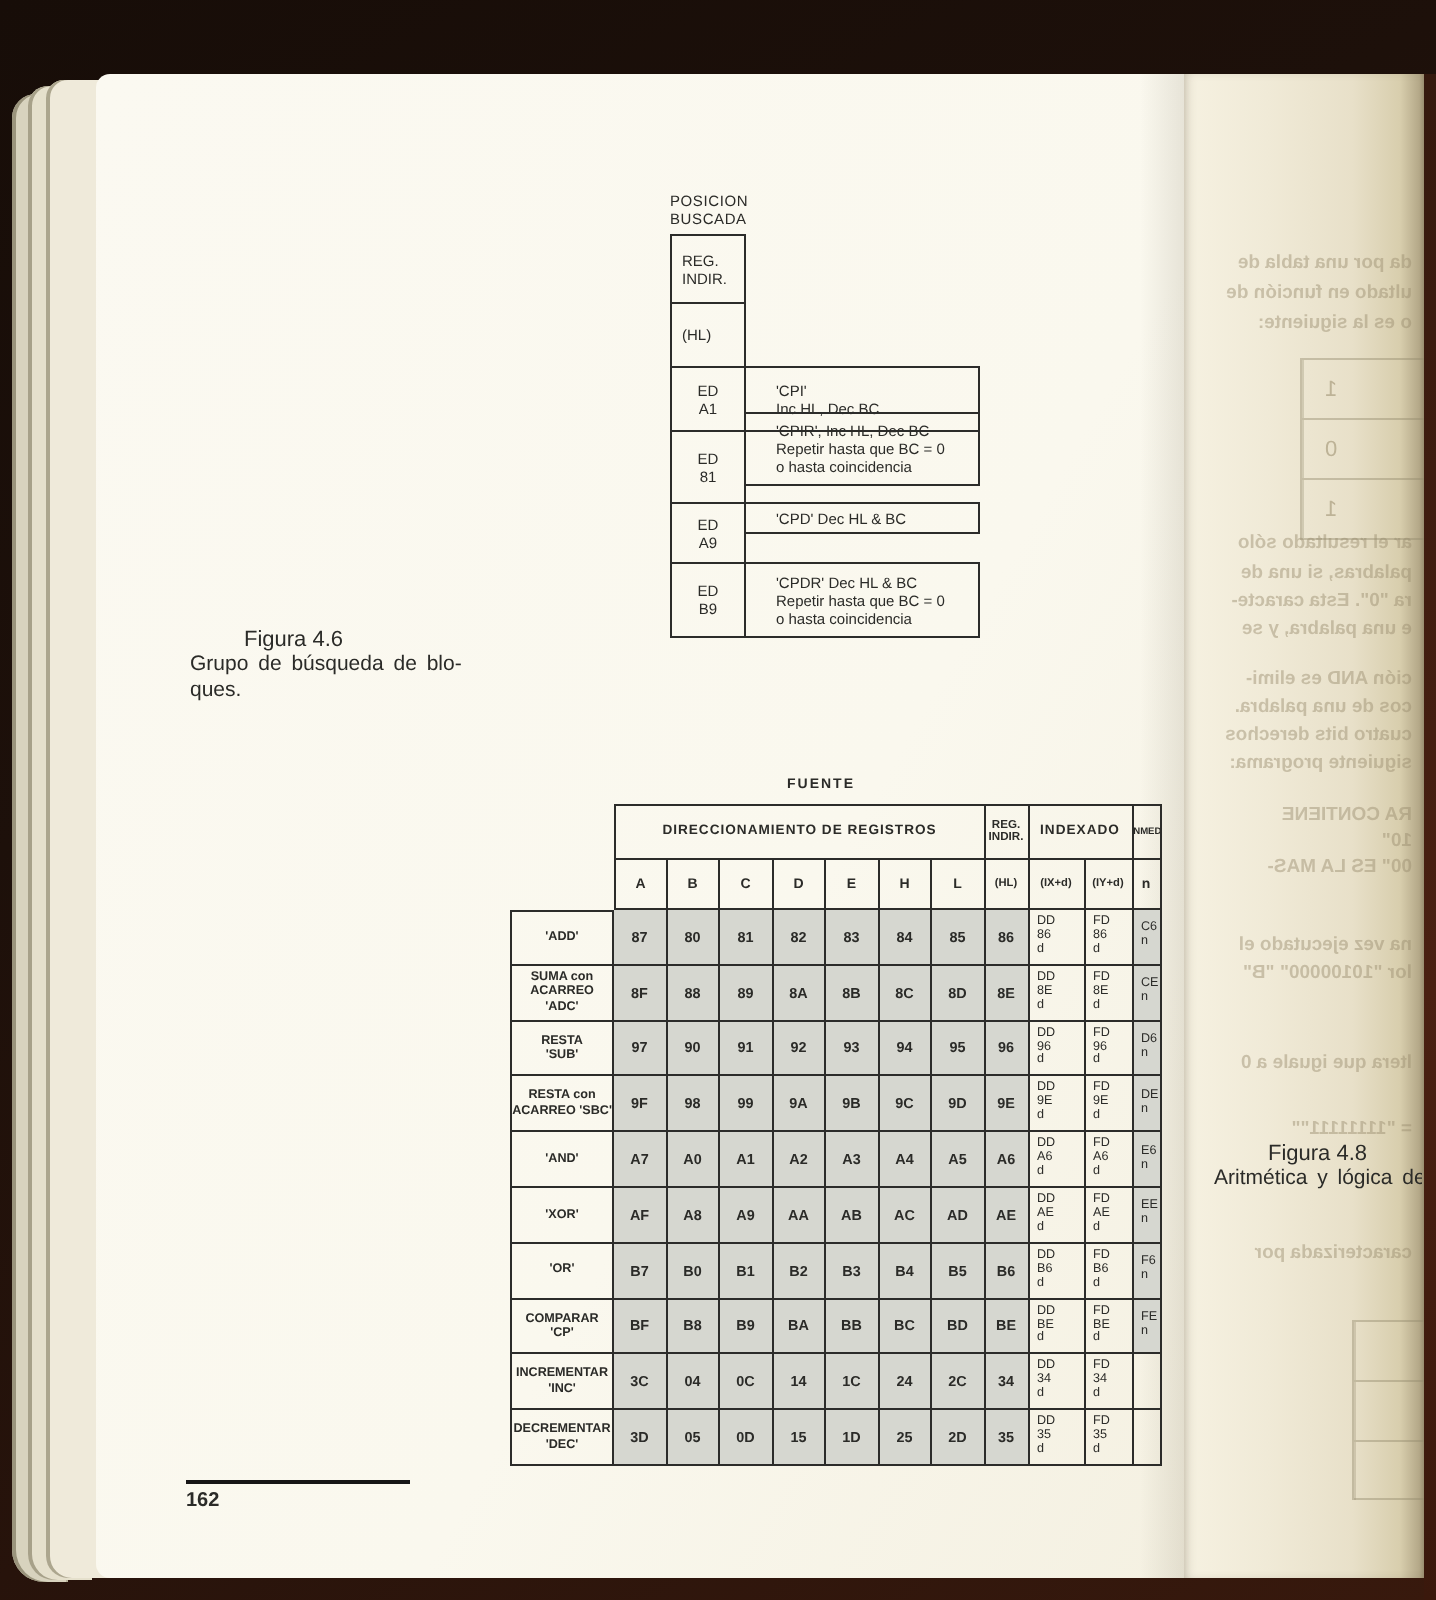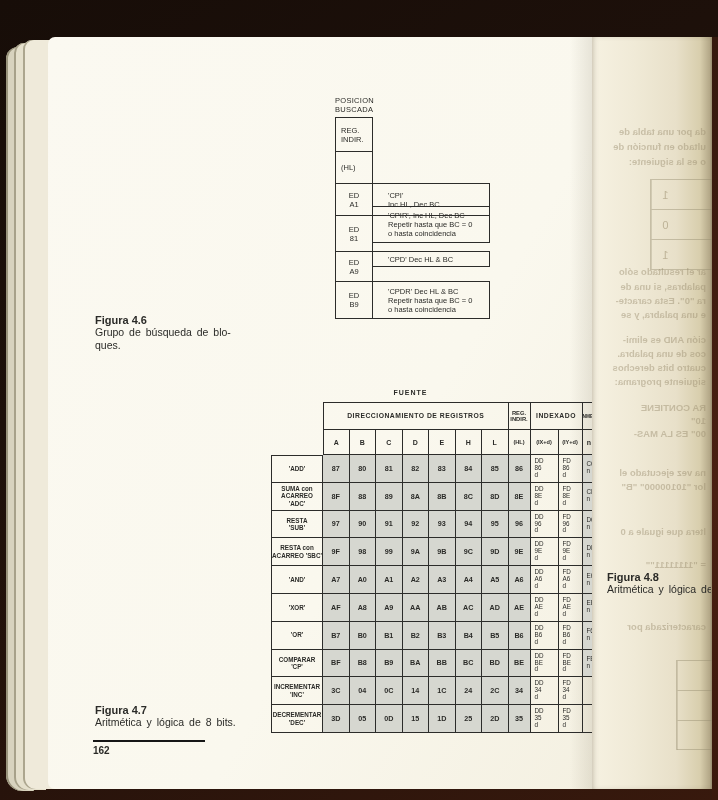--- a/index.html
+++ b/index.html
@@ -36,21 +36,21 @@
   .pre{white-space:pre-line;}
   .prew{white-space:pre-wrap;}
   .bs-head{left:335px; top:96px; font-size:7.5px; line-height:9px; letter-spacing:.3px;}
   .bs-cell{border:1px solid #2c2c2a; display:flex; align-items:center; font-size:7.5px; line-height:9px;}
   .bs-op{justify-content:center; text-align:center;}
   .bs-left{padding-left:5px;}
   .bs-desc{padding-left:15px;}
   .bs-note{left:333px; top:322px; font-size:7.5px; line-height:9.5px;}
 
   
-  .figtitle{font-weight:bold; font-size:11px; line-height:12px;}
+  .figtitle{font-weight:normal; font-size:11px; line-height:12px;margin-left:27px;}
   .figcap{font-size:10.5px; line-height:13px; word-spacing:2px;}
   .pagenum-rule{left:93px; top:740px; width:112px; height:2px; background:#161616;}
   .pagenum{left:93px; top:745px; font-weight:bold; font-size:10px;}
 
   
   .fuente{left:307px; top:389px; width:207px; text-align:center; font-weight:bold; font-size:7px; letter-spacing:1px;}
   .atable{left:255px; top:402px; display:grid;}
   .c{box-sizing:border-box; border-right:1px solid #2c2c2a; border-bottom:1px solid #2c2c2a;
      display:flex; align-items:center; justify-content:center; text-align:center; overflow:hidden;}
   .bl{border-left:1px solid #2c2c2a;} .bt{border-top:1px solid #2c2c2a;}
@@ -119,21 +119,21 @@
 o hasta coincidencia</div>
 
 
   <div class="abs" style="left:95px; top:314px; width:155px;">
     <div class="figtitle">Figura 4.6</div>
     <div class="figcap pre">Grupo de búsqueda de blo-
 ques.</div>
   </div>
 
   <div class="abs fuente">FUENTE</div>
-  <div class="abs atable" id="arith-grid" style="grid-template-columns: 52px 26.5px 26.5px 26.5px 26.5px 26.5px 26.5px 26.5px 22px 28px 24px 14px; grid-template-rows: 28px 25px repeat(10, 27.8px); margin-left: 16px;">
+  <div class="abs atable" id="arith-grid" style="grid-template-columns: 52px 26.5px 26.5px 26.5px 26.5px 26.5px 26.5px 26.5px 22px 28px 24px 14px; grid-template-rows: 28px 25px repeat(10, 27.8px);">
       <div class="sp"></div>
       <div class="c bl bt grph pre" style="grid-column: span 7;">DIRECCIONAMIENTO DE REGISTROS</div>
       <div class="c bt grph-sm pre">REG.
 INDIR.</div>
       <div class="c bt grph pre" style="grid-column: span 2;">INDEXADO</div>
       <div class="c bt grph-xs pre">INMED</div>
       <div class="sp"></div>
       <div class="c bl colh pre">A</div>
       <div class="c colh pre">B</div>
       <div class="c colh pre">C</div>
@@ -315,24 +315,20 @@
       <div class="c hex g pre">35</div>
       <div class="c stackc pre">DD
 35
 d</div>
       <div class="c stackc pre">FD
 35
 d</div>
       <div class="c stackc pre"></div>
     </div>
 
-  <div class="abs" style="left:95px; top:704px; width:175px;">
-    <div class="figtitle">Figura 4.7</div>
-    <div class="figcap">Aritmética y lógica de 8 bits.</div>
-  </div>
 
   <div class="abs pagenum-rule"></div>
   <div class="abs pagenum">162</div>
 
   <div class="curl">
     <div id="st-frags">
         <div class="st-frag" style="top: 89px;">da por una tabla de</div>
         <div class="st-frag" style="top: 104px;">ultado en función de</div>
         <div class="st-frag" style="top: 119px;">o es la siguiente:</div>
         <div class="st-frag" style="top: 229px;">ar el resultado sólo</div>

